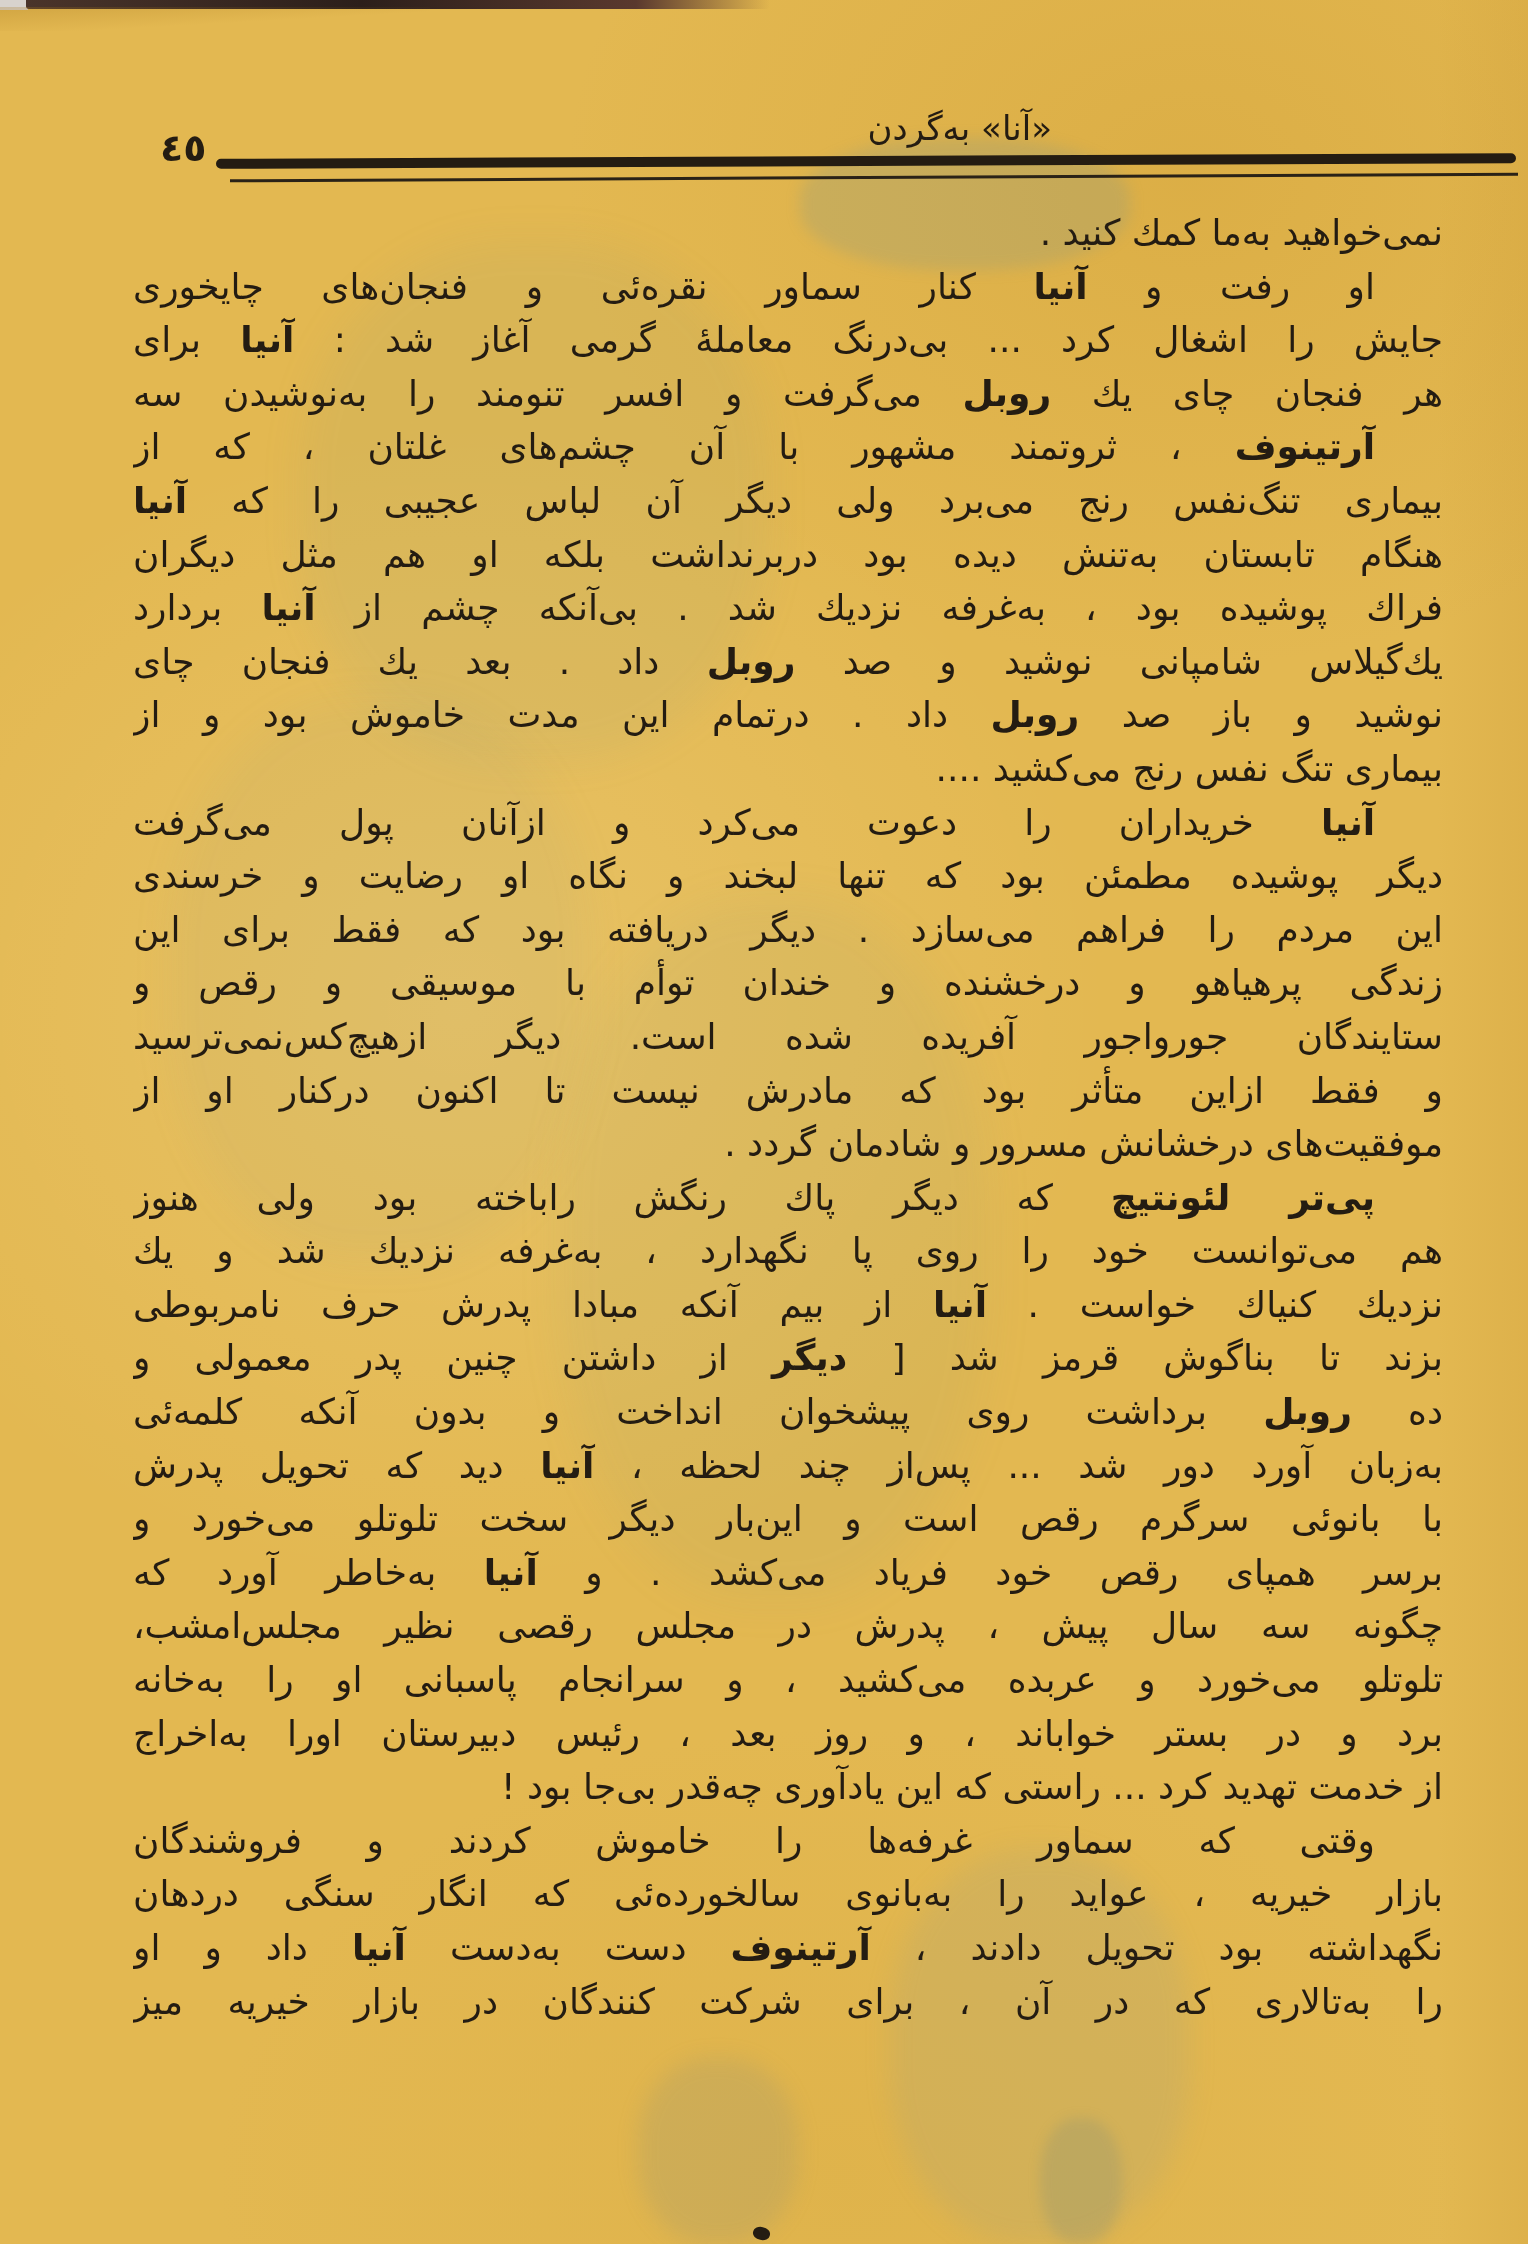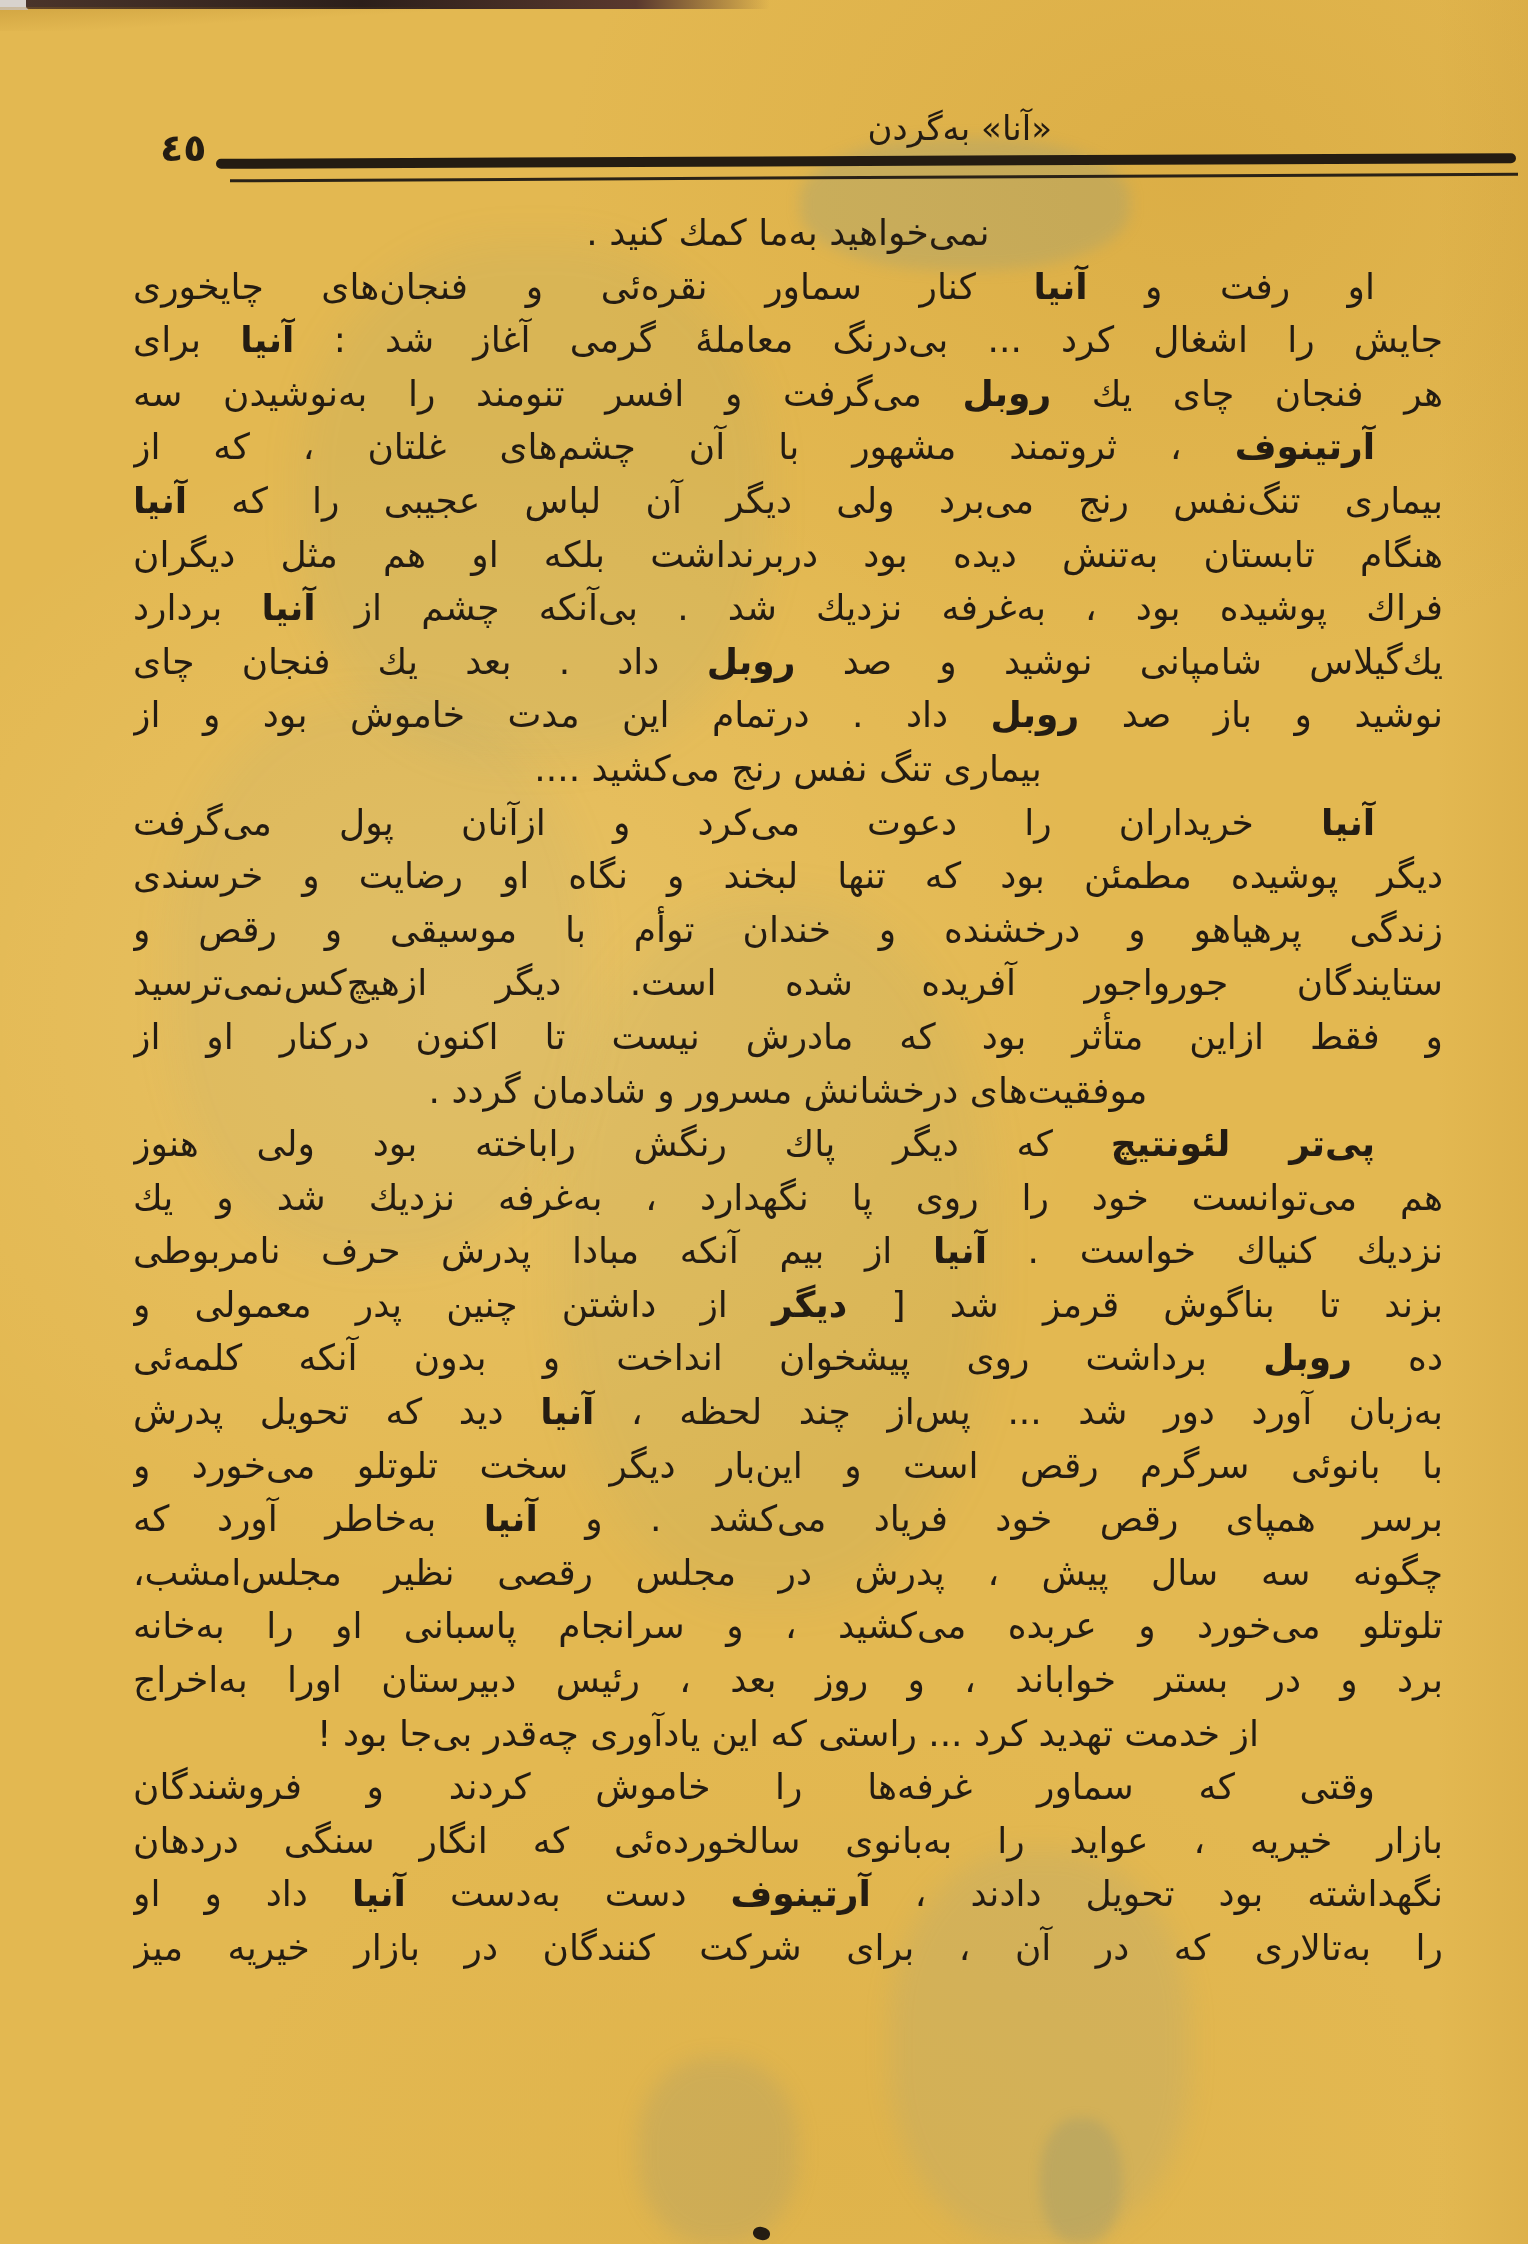--- a/index.html
+++ b/index.html
@@ -31,21 +31,21 @@
   
   .page-number{position:absolute;top:110px;left:160px;font-size:38px;font-weight:700;margin-top:16px;}
   .running-title{position:absolute;top:108px;left:628px;width:424px;text-align:right;
     font-size:34px;font-weight:400;direction:rtl;}
   .rule-thick{position:absolute;left:216px;top:156px;width:1300px;height:10px;background:#241c12;
     border-radius:5px;transform:rotate(-0.25deg);}
   .rule-thin{position:absolute;left:230px;top:176px;width:1288px;height:3px;background:#2a2217;
     transform:rotate(-0.3deg);}
   
   .body-text{position:absolute;top:206px;right:85px;left:133px;direction:rtl;}
-  .line{height:53.6px;line-height:53.6px;font-size:36px;text-align:center;overflow:hidden;}
+  .line{height:53.6px;line-height:53.6px;font-size:36px;text-align:right;overflow:hidden;}
   .line.fill{text-align:justify;text-align-last:justify;}
   .line.indent{text-indent:68px;}
   .b{font-weight:700;}
   .bottom-dot{position:absolute;left:753px;top:2227px;width:17px;height:13px;background:#241c12;
     border-radius:50%/45%;transform:rotate(12deg);}
 </style>
 </head>
 <body>
 
 <div class="page">
@@ -80,20 +80,21 @@
         <div class="line fill"><span>بیماری تنگ‌نفس رنج می‌برد ولی دیگر آن لباس عجیبی را كه </span><span class="b">آنیا</span></div>
         <div class="line fill"><span>هنگام تابستان به‌تنش دیده بود دربرنداشت بلكه او هم مثل دیگران</span></div>
         <div class="line fill"><span>فراك پوشیده بود ، به‌غرفه نزدیك شد . بی‌آنكه چشم از </span><span class="b">آنیا</span><span> بردارد</span></div>
         <div class="line fill"><span>یك‌گیلاس شامپانی نوشید و صد </span><span class="b">روبل</span><span> داد . بعد یك فنجان چای</span></div>
         <div class="line fill"><span>نوشید و باز صد </span><span class="b">روبل</span><span> داد . درتمام این مدت خاموش بود و از</span></div>
         <div class="line"><span>بیماری تنگ نفس رنج می‌كشید ....</span></div>
       </div>
       <div class="para">
         <div class="line fill indent"><span class="b">آنیا</span><span> خریداران را دعوت می‌كرد و ازآنان پول می‌گرفت</span></div>
         <div class="line fill"><span>دیگر پوشیده مطمئن بود كه تنها لبخند و نگاه او رضایت و خرسندی</span></div>
+        <div class="line fill"><span>این مردم را فراهم می‌سازد . دیگر دریافته بود كه فقط برای این</span></div>
         <div class="line fill"><span>زندگی پرهیاهو و درخشنده و خندان توأم با موسیقی و رقص و</span></div>
         <div class="line fill"><span>ستایندگان جورواجور آفریده شده است. دیگر ازهیچ‌كس‌نمی‌ترسید</span></div>
         <div class="line fill"><span>و فقط ازاین متأثر بود كه مادرش نیست تا اكنون دركنار او از</span></div>
         <div class="line"><span>موفقیت‌های درخشانش مسرور و شادمان گردد .</span></div>
       </div>
       <div class="para">
         <div class="line fill indent"><span class="b">پی‌تر لئونتیچ</span><span> كه دیگر پاك رنگش راباخته بود ولی هنوز</span></div>
         <div class="line fill"><span>هم می‌توانست خود را روی پا نگهدارد ، به‌غرفه نزدیك شد و یك</span></div>
         <div class="line fill"><span>نزدیك كنیاك خواست . </span><span class="b">آنیا</span><span> از بیم آنكه مبادا پدرش حرف نامربوطی</span></div>
         <div class="line fill"><span>بزند تا بناگوش قرمز شد [ </span><span class="b">دیگر</span><span> از داشتن چنین پدر معمولی و</span></div>

